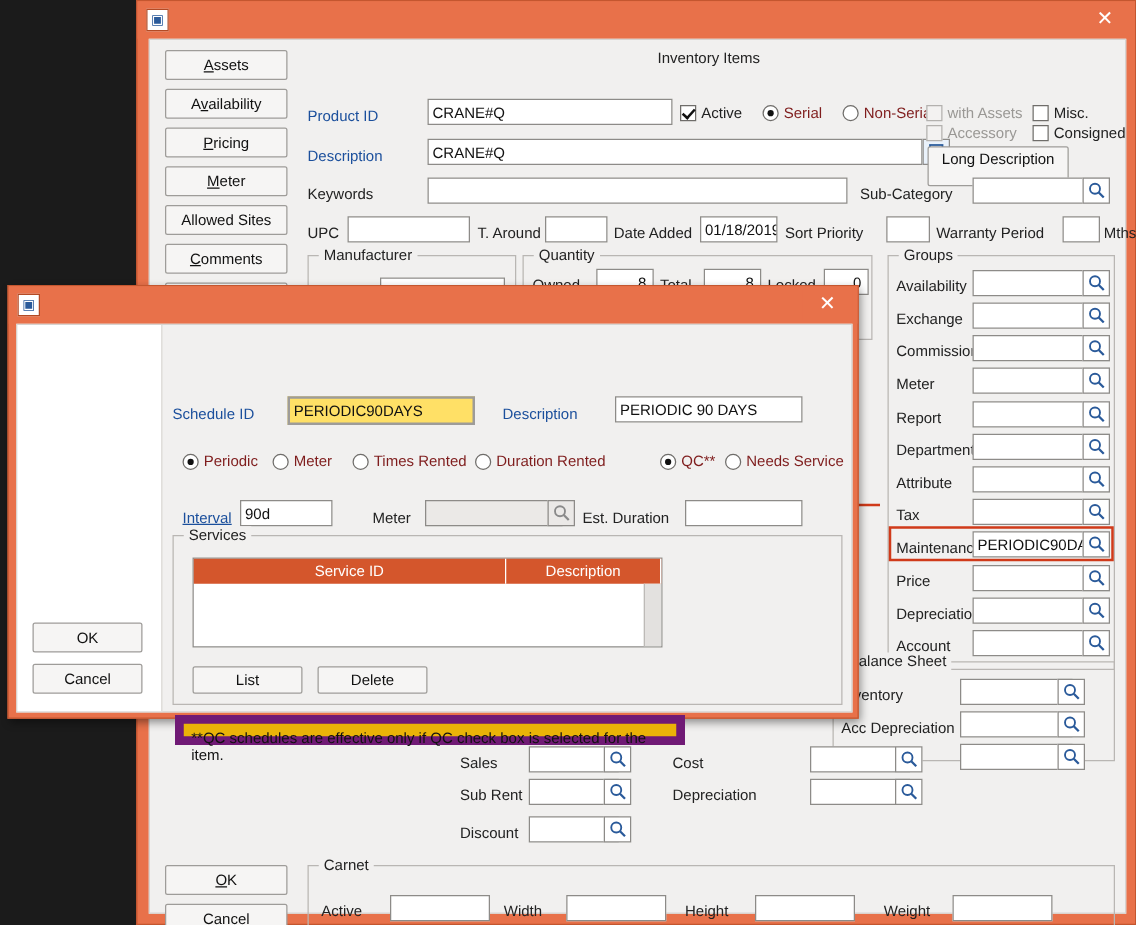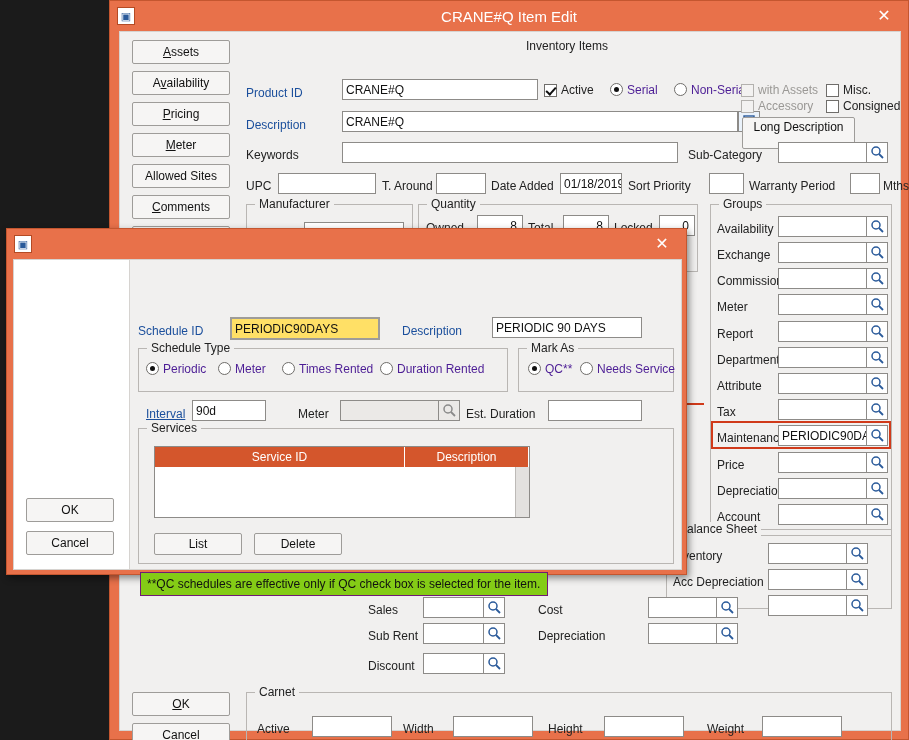--- a/index.html
+++ b/index.html
@@ -175,22 +175,23 @@
     position: absolute;
     left: 3px; top: 0px;
     width: 4px; height: 8px;
     border: solid #111;
     border-width: 0 2px 2px 0;
     transform: rotate(42deg);
   }
   .rad {
     position: absolute;
     font-size: 12px;
-    color: #4c1d95;
+    color: #7f1d1d;
     display: flex;
+    align-items: center;
     gap: 4px;
     white-space: nowrap;
   }
   .rad .dot {
     width: 13px; height: 13px;
     border: 1px solid #6f6d6a;
     border-radius: 50%;
     background: #fff;
     display: inline-block;
     box-sizing: border-box;
@@ -295,37 +296,36 @@
   .svc-scroll {
     position: absolute;
     right: 0; top: 0;
     width: 14px; bottom: 0;
     background: #e3e1df;
     border-left: 1px solid #bdbab7;
     box-sizing: border-box;
   }
   .note-bar {
     position: absolute;
-    border: 1px solid #701a75;
-    background: #84cc16;
+    border: 7px solid #701a75;
+    background: #eab308;
     font-size: 12px;
     color: #111;
     padding: 4px 6px;
     box-sizing: border-box;
   }
 </style>
 </head>
 <body>
 
 <div id="root">
 
   <div id="item-window">
     <div class="titlebar">
       <div class="tb-icon">▣</div>
-      <div class="tb-title">CRANE#Q Item Edit</div>
       <div class="tb-close">✕</div>
     </div>
 
     <div id="item-body">
 
       <div class="side-buttons">
         <div class="side-btn"><u>A</u><span>ssets</span></div>
         <div class="side-btn">A<u>v</u>ailability</div>
         <div class="side-btn"><u>P</u>ricing</div>
         <div class="side-btn"><u>M</u>eter</div>
@@ -642,43 +642,37 @@
         <div class="btn" style="left:12px; top:271px; width:88px; height:24px; line-height:22px;">Cancel</div>
       </div>
 
       <div id="sched-inner">
 
         <div class="sched-field-label" style="left:8px; top:56px;">Schedule ID</div>
         <div class="inp hl-input" style="left:100px; top:49px; width:150px; height:23px;">PERIODIC90DAYS</div>
         <div class="sched-field-label" style="left:272px; top:56px;">Description</div>
         <div class="inp" style="left:362px; top:49px; width:150px;">PERIODIC 90 DAYS</div>
 
-        <div class="grp" style="left:8px; top:80px; width:370px; height:44px;">
-          <div class="grp-title">Schedule Type</div>
-        </div>
         <div class="rad" style="left:16px; top:94px;">
           <span class="dot sel"></span>
           <span>Periodic</span>
         </div>
         <div class="rad" style="left:88px; top:94px;">
           <span class="dot"></span>
           <span>Meter</span>
         </div>
         <div class="rad" style="left:152px; top:94px;">
           <span class="dot"></span>
           <span>Times Rented</span>
         </div>
         <div class="rad" style="left:250px; top:94px;">
           <span class="dot"></span>
           <span>Duration Rented</span>
         </div>
 
-        <div class="grp" style="left:388px; top:80px; width:156px; height:44px;">
-          <div class="grp-title">Mark As</div>
-        </div>
         <div class="rad" style="left:398px; top:94px;">
           <span class="dot sel"></span>
           <span>QC**</span>
         </div>
         <div class="rad" style="left:450px; top:94px;">
           <span class="dot"></span>
           <span>Needs Service</span>
         </div>
 
         <div class="sched-field-label" style="left:16px; top:139px;text-decoration:underline;">Interval</div>

